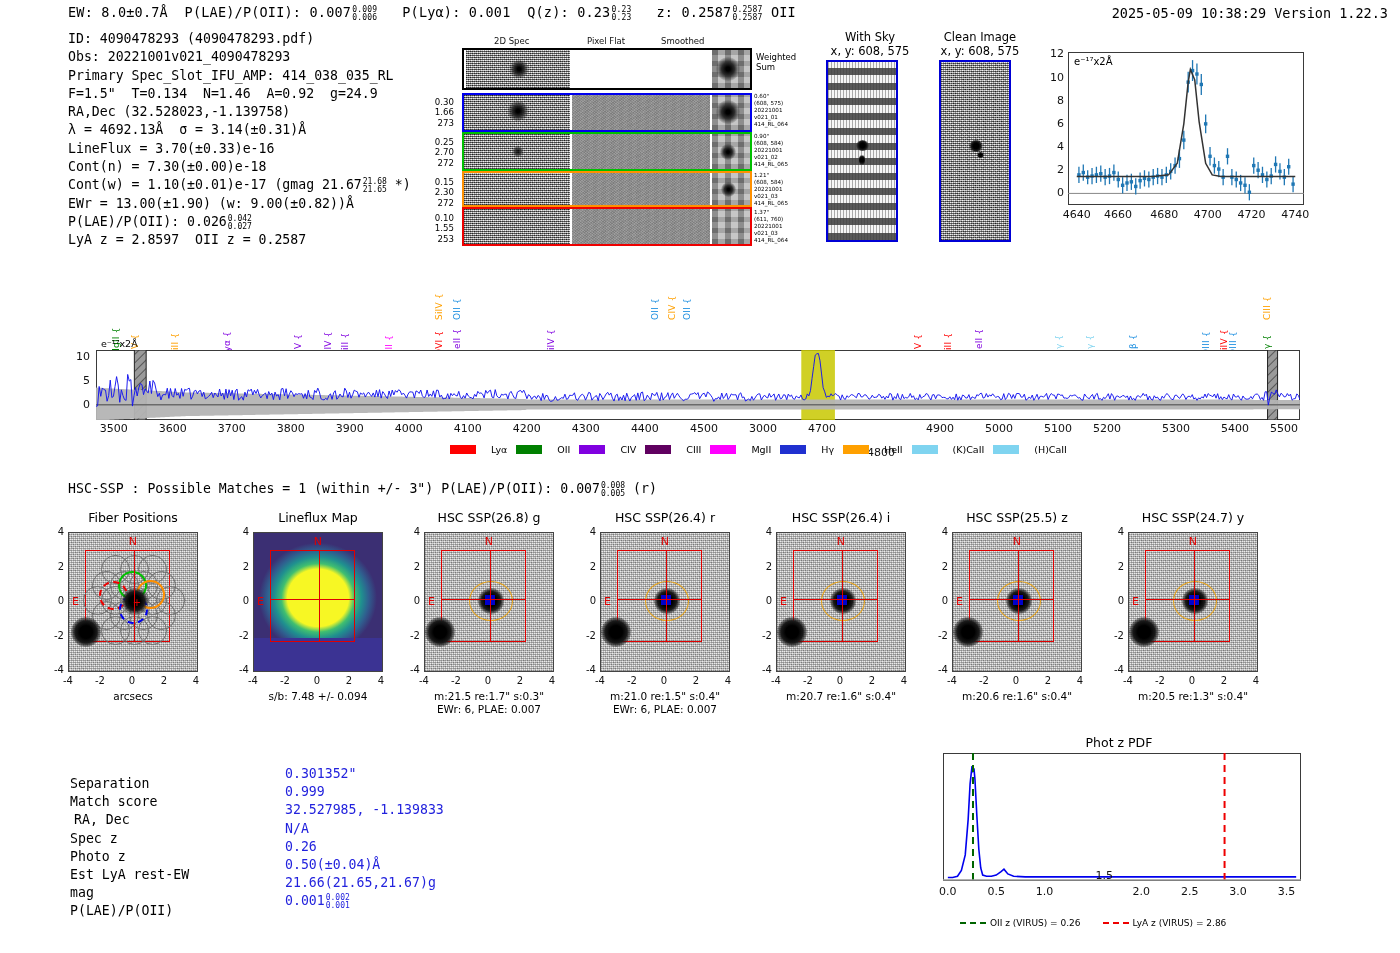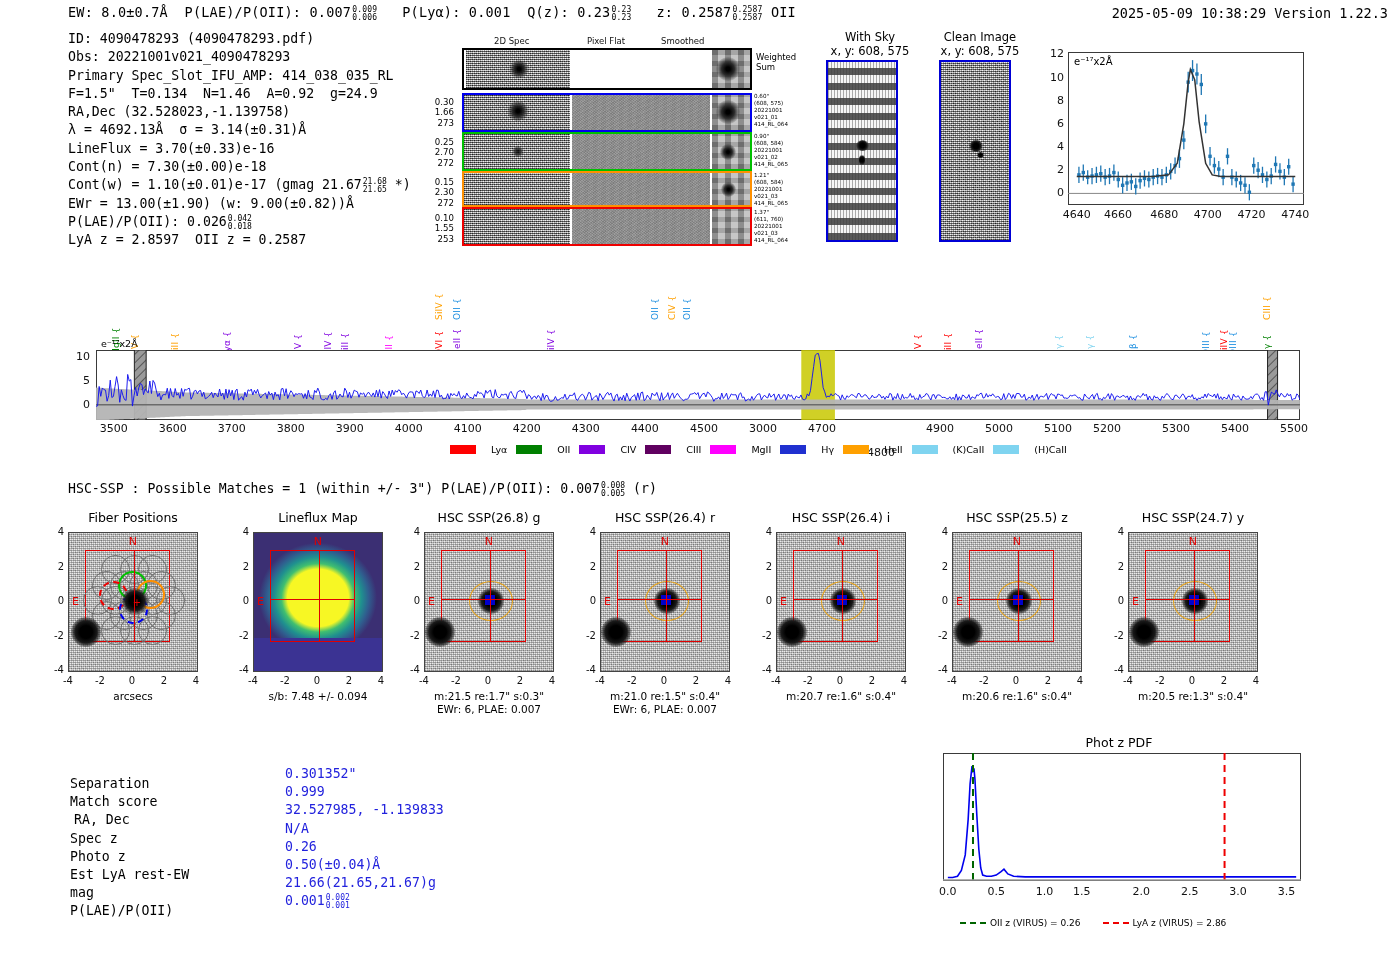--- a/index.html
+++ b/index.html
@@ -110,21 +110,21 @@
   <div class="ln">ID: 4090478293 (4090478293.pdf)</div>
   <div class="ln">Obs: 20221001v021_4090478293</div>
   <div class="ln">Primary Spec_Slot_IFU_AMP: 414_038_035_RL</div>
   <div class="ln">F=1.5"  T=0.134  N=1.46  A=0.92  g=24.9</div>
   <div class="ln">RA,Dec (32.528023,-1.139758)</div>
   <div class="ln">λ = 4692.13Å  σ = 3.14(±0.31)Å</div>
   <div class="ln">LineFlux = 3.70(±0.33)e-16</div>
   <div class="ln">Cont(n) = 7.30(±0.00)e-18</div>
   <div class="ln"><span>Cont(w) = 1.10(±0.01)e-17 (gmag 21.67</span><span class="fracbox"><span>21.68</span><br><span>21.65</span></span> <span>*)</span></div>
   <div class="ln">EWr = 13.00(±1.90) (w: 9.00(±0.82))Å</div>
-  <div class="ln"><span>P(LAE)/P(OII): 0.026</span><span class="fracbox"><span>0.042</span><br><span>0.018</span></span></div>
+  <div class="ln"><span>P(LAE)/P(OII): 0.026</span><span class="fracbox"><span>0.042</span><br><span>0.027</span></span></div>
   <div class="ln">LyA z = 2.8597  OII z = 0.2587</div>
 </div>
 
 <div class="abs" id="spec2d-wrap">
   <div class="s2-title" style="left:32px;top:0;">2D Spec</div>
   <div class="s2-title" style="left:125px;top:0;">Pixel Flat</div>
   <div class="s2-title" style="left:199px;top:0;">Smoothed</div>
 
   <div class="s2-panel" style="left:0px;top:12px;width:290px;height:42px;border-color:#000;">
     <div class="tile noise" style="left:2px;width:104px;"></div>
@@ -428,21 +428,21 @@
       <div class="tick-lab" style="left: 611.902px; top: 140px; width: 48px; text-align: center;">4500</div>
       <div class="tick-lab" style="left: 670.922px; top: 140px; width: 48px; text-align: center;">3000</div>
       <div class="tick-lab" style="left: 729.941px; top: 140px; width: 48px; text-align: center;">4700</div>
       <div class="tick-lab" style="left: 788.961px; top: 140px; width: 48px; text-align: center; margin-top: 24px;">4800</div>
       <div class="tick-lab" style="left: 847.98px; top: 140px; width: 48px; text-align: center;">4900</div>
       <div class="tick-lab" style="left: 907px; top: 140px; width: 48px; text-align: center;">5000</div>
       <div class="tick-lab" style="left: 966.02px; top: 140px; width: 48px; text-align: center;">5100</div>
       <div class="tick-lab" style="left: 1025.04px; top: 140px; width: 48px; text-align: left;">5200</div>
       <div class="tick-lab" style="left: 1084.06px; top: 140px; width: 48px; text-align: center;">5300</div>
       <div class="tick-lab" style="left: 1143.08px; top: 140px; width: 48px; text-align: center;">5400</div>
-      <div class="tick-lab" style="left: 1202.1px; top: 140px; width: 48px; text-align: center;">5500</div>
+      <div class="tick-lab" style="left: 1202.1px; top: 140px; width: 48px; ">5500</div>
     </div>
 </div>
 
 <div id="spec-legend">
     <div class="it">
       <span class="sw" style="background: rgb(255, 0, 0);"></span>
       <span>Lyα</span>
     </div>
     <div class="it">
       <span class="sw" style="background: rgb(0, 128, 0);"></span>
@@ -700,21 +700,21 @@
   <svg id="photz-svg" style="position:absolute;left:8px;top:18px;width:358px;height:128px;" viewBox="0 0 358 128" preserveAspectRatio="none">
       <path d="M4.84 124.44L9.68 124.44L14.51 123.26L18.38 117.33L22.25 101.93L25.16 66.37L27.09 30.81L29.03 13.04L29.99 17.78L30.96 15.41L31.93 26.07L33.86 62.81L35.80 96.00L37.74 114.96L39.67 122.07L43.54 123.26L48.38 123.26L53.22 122.07L58.05 118.52L60.96 116.15L64.83 120.89L70.63 123.26L82.24 123.85L120.95 123.85L198.35 123.85L295.11 123.85L353.16 123.85" fill="none" stroke="#0000ee" stroke-width="1.6"></path>
       <line x1="29.994594594594595" y1="0" x2="29.994594594594595" y2="128" stroke="#006400" stroke-width="2" stroke-dasharray="7,5"></line>
       <line x1="281.56216216216217" y1="0" x2="281.56216216216217" y2="128" stroke="#ee0000" stroke-width="2" stroke-dasharray="7,5"></line>
       <line x1="0" y1="127" x2="358" y2="127" stroke="#999" stroke-width="1.5"></line>
     </svg>
   <div id="photz-xticks">
       <div class="tick-lab" style="left: -7.16216px; top: 150px; width: 40px; text-align: center;">0.0</div>
       <div class="tick-lab" style="left: 41.2162px; top: 150px; width: 40px; text-align: center;">0.5</div>
       <div class="tick-lab" style="left: 89.5946px; top: 150px; width: 40px; text-align: center;">1.0</div>
-      <div class="tick-lab" style="left: 137.973px; top: 150px; width: 40px; text-align: left;">1.5</div>
+      <div class="tick-lab" style="left: 137.973px; top: 134px; width: 40px; text-align: right;">1.5</div>
       <div class="tick-lab" style="left: 186.351px; top: 150px; width: 40px; text-align: center;">2.0</div>
       <div class="tick-lab" style="left: 234.73px; top: 150px; width: 40px; text-align: center;">2.5</div>
       <div class="tick-lab" style="left: 283.108px; top: 150px; width: 40px; text-align: center;">3.0</div>
       <div class="tick-lab" style="left: 331.486px; top: 150px; width: 40px; text-align: center;">3.5</div>
     </div>
 </div>
 <div id="photz-legend" style="left:960px;top:918px;">
     <div class="it">
       <span class="dashline" style="border-top-color: rgb(0, 100, 0);"></span>
       <span>OII z (VIRUS) = 0.26</span>

